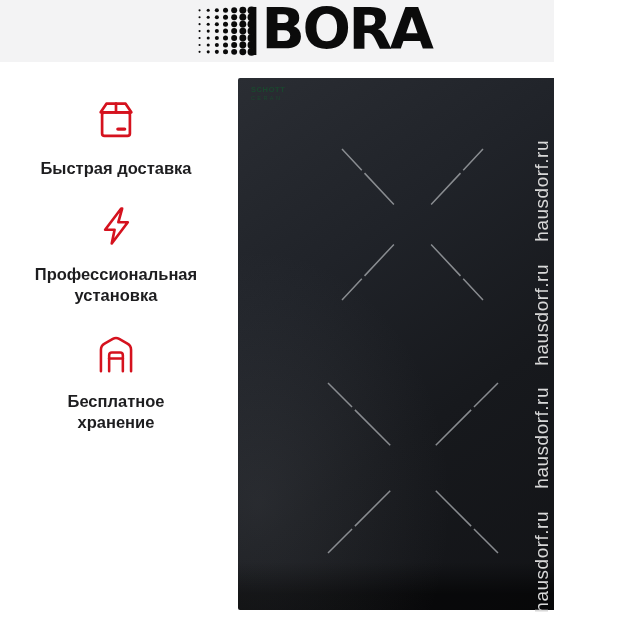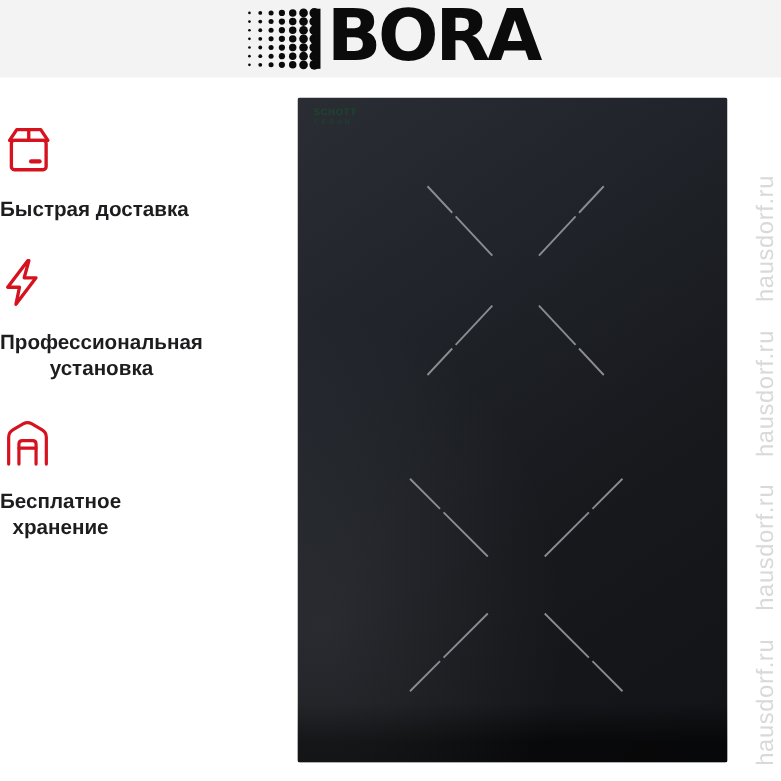--- a/index.html
+++ b/index.html
@@ -1,21 +1,22 @@
 <!DOCTYPE html>
 <html style="--accent-red: #d5121e; --header-band: #f3f3f4; --cooktop-base: #121316; --zone-cross: #95989c; --watermark-gray: #d9d9d9; --text-dark: #1d1d1f;"><head>
 <meta charset="utf-8">
 <style>
   html,body{margin:0;padding:0;}
   .page{
     position:relative;
-    width:625px;height:625px;
+    width:522px;height:625px;
     background:#ffffff;
     overflow:hidden;
     font-family:"Liberation Sans", sans-serif;
+    padding-left:32px;
   }
   
   .header-band{
     position:absolute;left:0;top:0;width:625px;height:62px;
     background:var(--header-band,#f3f3f4);
     display:flex;align-items:center;justify-content:center;
   }
   .brand-logo{display:flex;align-items:center;}
   .logo-dots{width:64px;height:50px;margin-right:4px;}
   .logo-wordmark{
@@ -26,21 +27,21 @@
     color:#0b0b0b;
     line-height:1;
     transform:translateY(-2px);
   }
   
   .features-panel{
     position:absolute;left:0;top:62px;width:232px;
     padding-top:33px;
     display:flex;flex-direction:column;gap:22px;
   }
-  .feature{display:flex;flex-direction:column;align-items:flex-start;}
+  .feature{display:flex;flex-direction:column;align-items:center;}
   .feature-icon{
     height:50px;display:flex;align-items:center;justify-content:center;
     color:var(--accent-red,#d5121e);
     margin-bottom:13px;
   }
   .feature-label{
     font-size:16.5px;
     font-weight:600;
     color:var(--text-dark,#1d1d1f);
     text-align:center;

